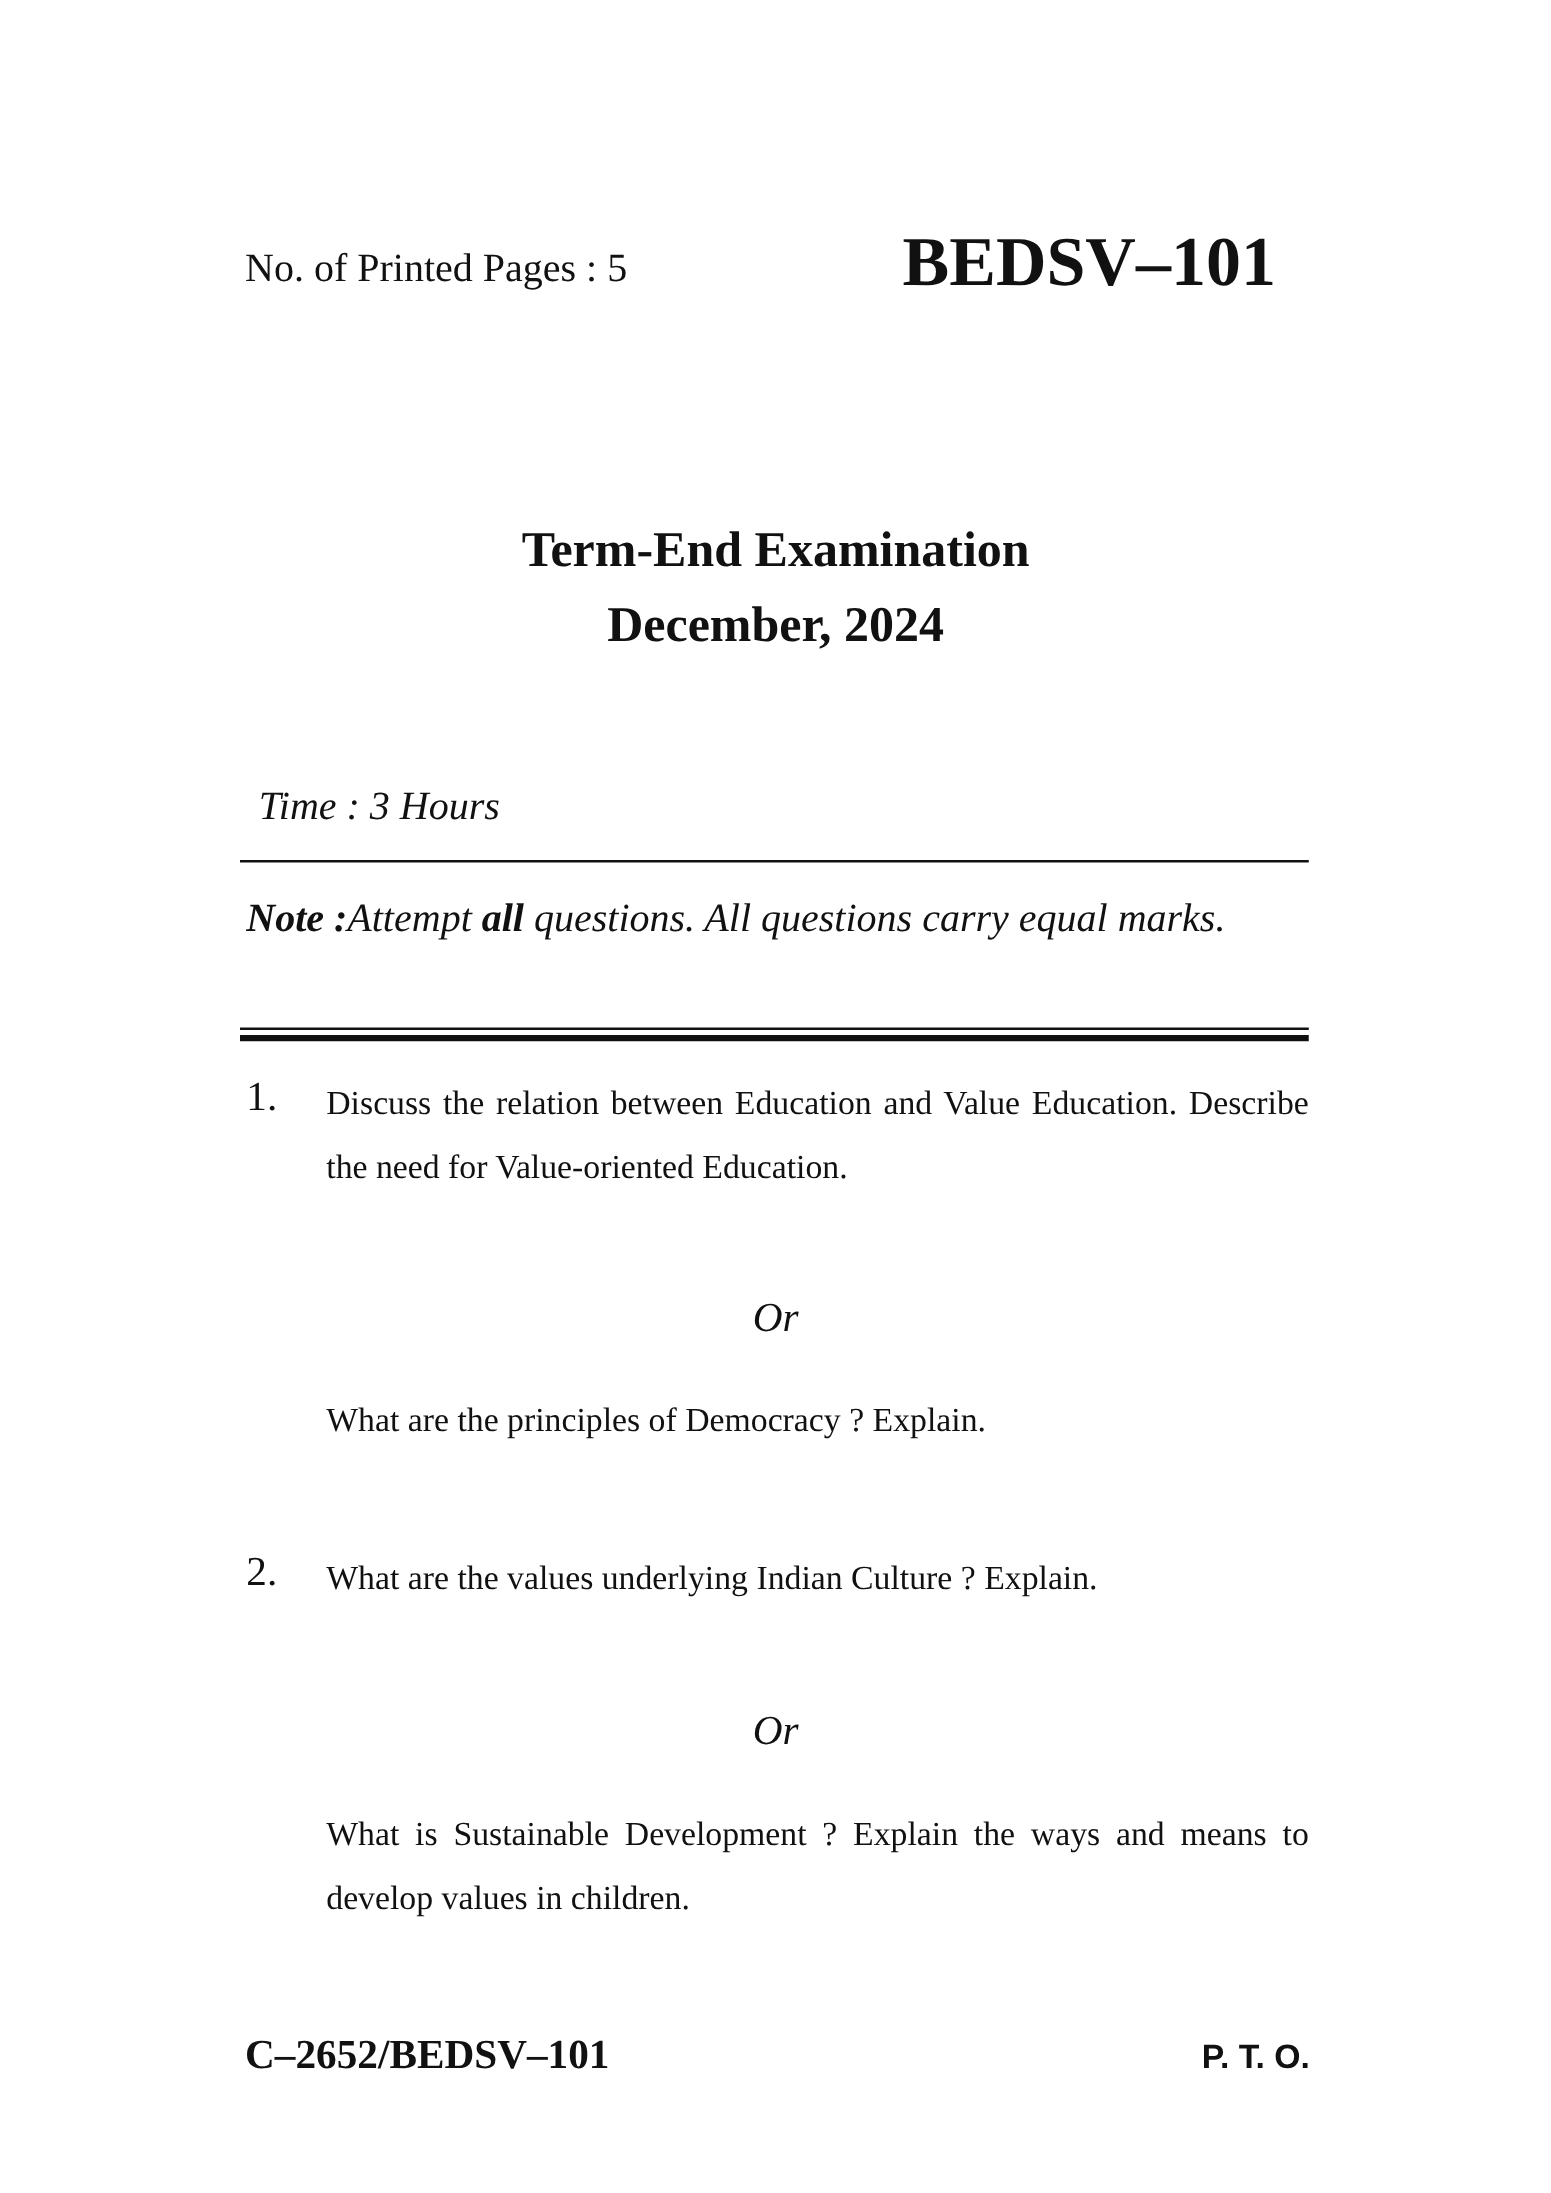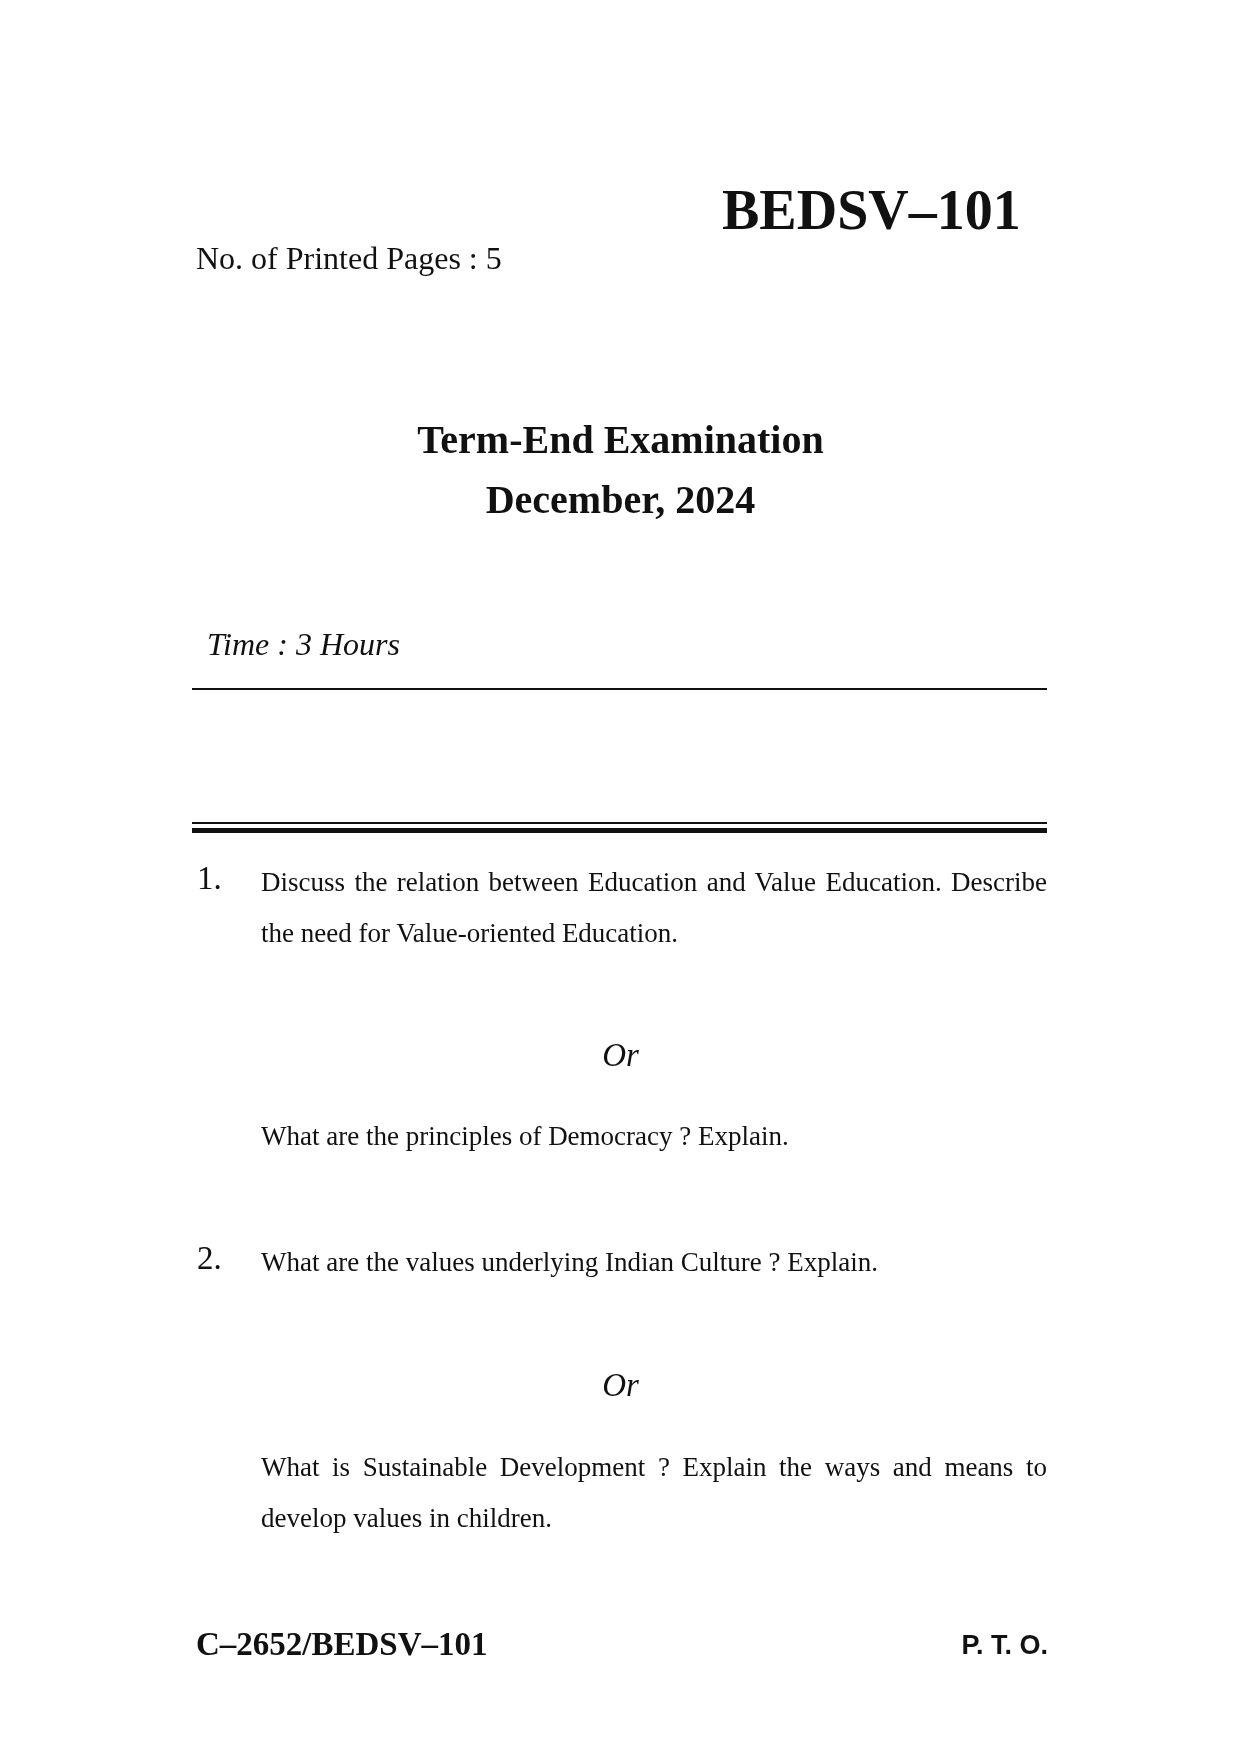--- a/index.html
+++ b/index.html
@@ -2,21 +2,21 @@
 <html><head>
 <meta charset="utf-8">
 <style>
   html, body { margin:0; padding:0; background:#ffffff; }
   body { width:1241px; height:1754px; position:relative; overflow:hidden;
          font-family:"DejaVu Serif", "Liberation Serif", serif; color:#111; }
   .page { position:absolute; left:0; top:0; width:1241px; height:1754px; }
   .abs { position:absolute; }
   .serif { font-family:"Liberation Serif", "DejaVu Serif", serif; }
   .sans { font-family:"Liberation Sans", "DejaVu Sans", sans-serif; }
-  .printed { left:196px; top:196px; font-size:32px;margin-top:44px; }
+  .printed { left:196px; top:196px; font-size:32px; }
   .code { left:722px; top:178px; font-size:56px; font-weight:bold; }
   .title { left:0; width:1241px; text-align:center; font-weight:bold; font-size:40px; }
   .subject { left:0; width:1241px; text-align:center; font-weight:bold; font-size:33px; top:549px; }
   .time { left:207px; top:626px; font-size:32px; font-style:italic; }
   .marks { right:197px; top:626px; font-size:32px; font-style:italic; }
   .rule1 { left:192px; top:688px; width:855px; height:2px; background:#111; }
   .note { left:197px; top:708px; width:850px; font-size:32px; font-style:italic; line-height:52px; text-align:justify; }
   .note b { font-weight:bold; }
   .rule2a { left:192px; top:822px; width:855px; height:2px; background:#111; }
   .rule2b { left:192px; top:828px; width:855px; height:5px; background:#111; }
@@ -35,20 +35,23 @@
   <div class="abs code serif">BEDSV–101</div>
 
   <div class="abs title serif" style="top:416px;">Term-End Examination</div>
   <div class="abs title serif" style="top:476px;">December, 2024</div>
 
 
   <div class="abs time serif">Time : 3 Hours</div>
 
   <div class="abs rule1"></div>
 
+  <div class="abs note serif">
+    <b>Note :</b><span>Attempt </span><b>all</b><span> questions. All questions carry equal marks.</span>
+  </div>
 
   <div class="abs rule2a"></div>
   <div class="abs rule2b"></div>
 
   <div class="abs qnum serif" style="top:860px;">1.</div>
   <div class="abs qtext serif" style="top:857px;">Discuss the relation between Education and Value Education. Describe the need for Value-oriented Education.</div>
   <div class="abs or serif" style="top:1037px;">Or</div>
   <div class="abs qtext serif" style="top:1111px;">What are the principles of Democracy ? Explain.</div>
 
   <div class="abs qnum serif" style="top:1240px;">2.</div>

